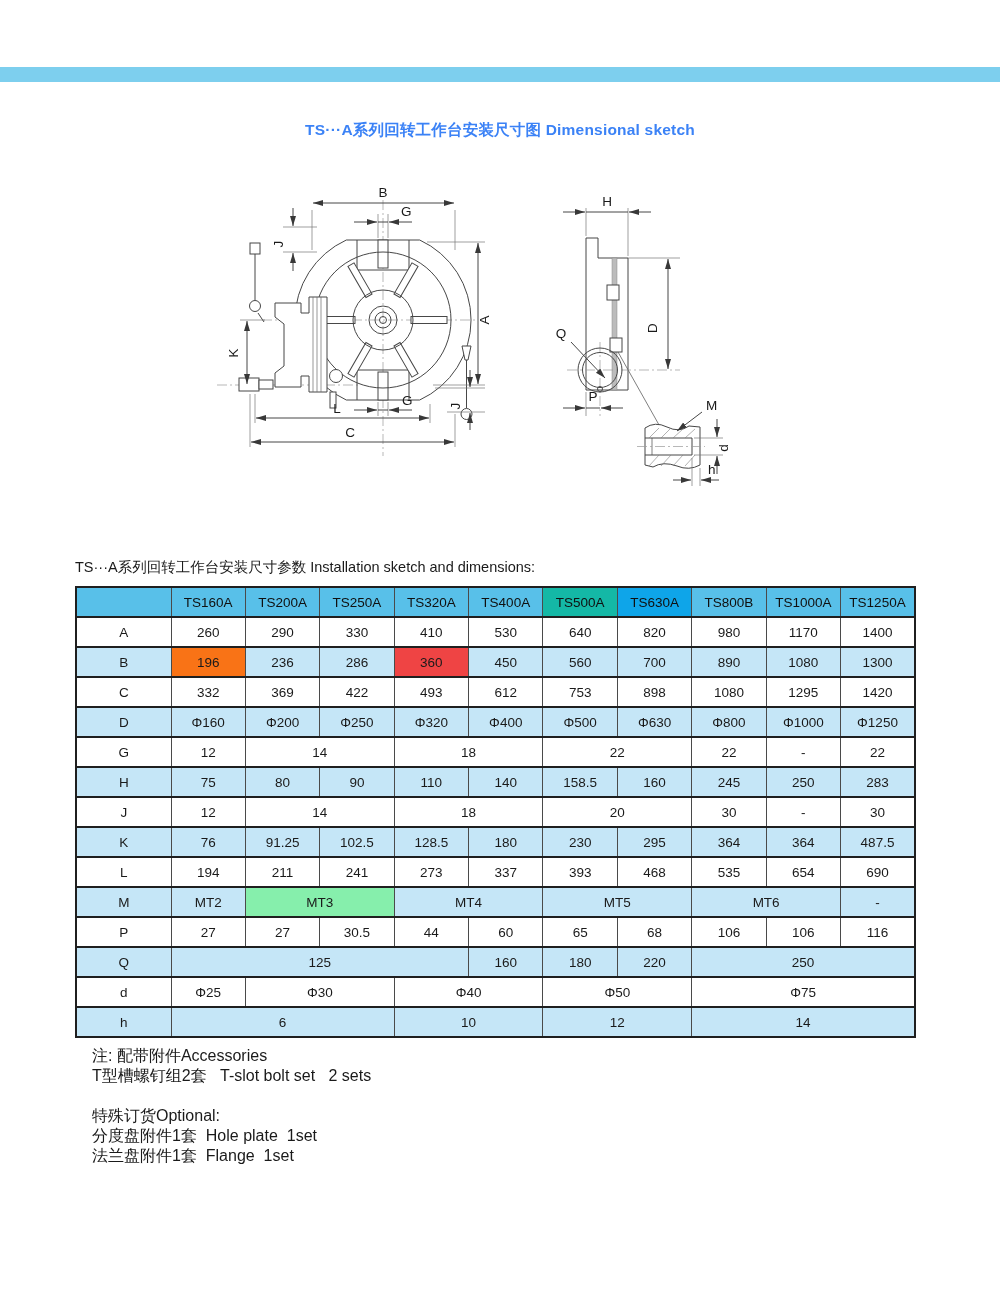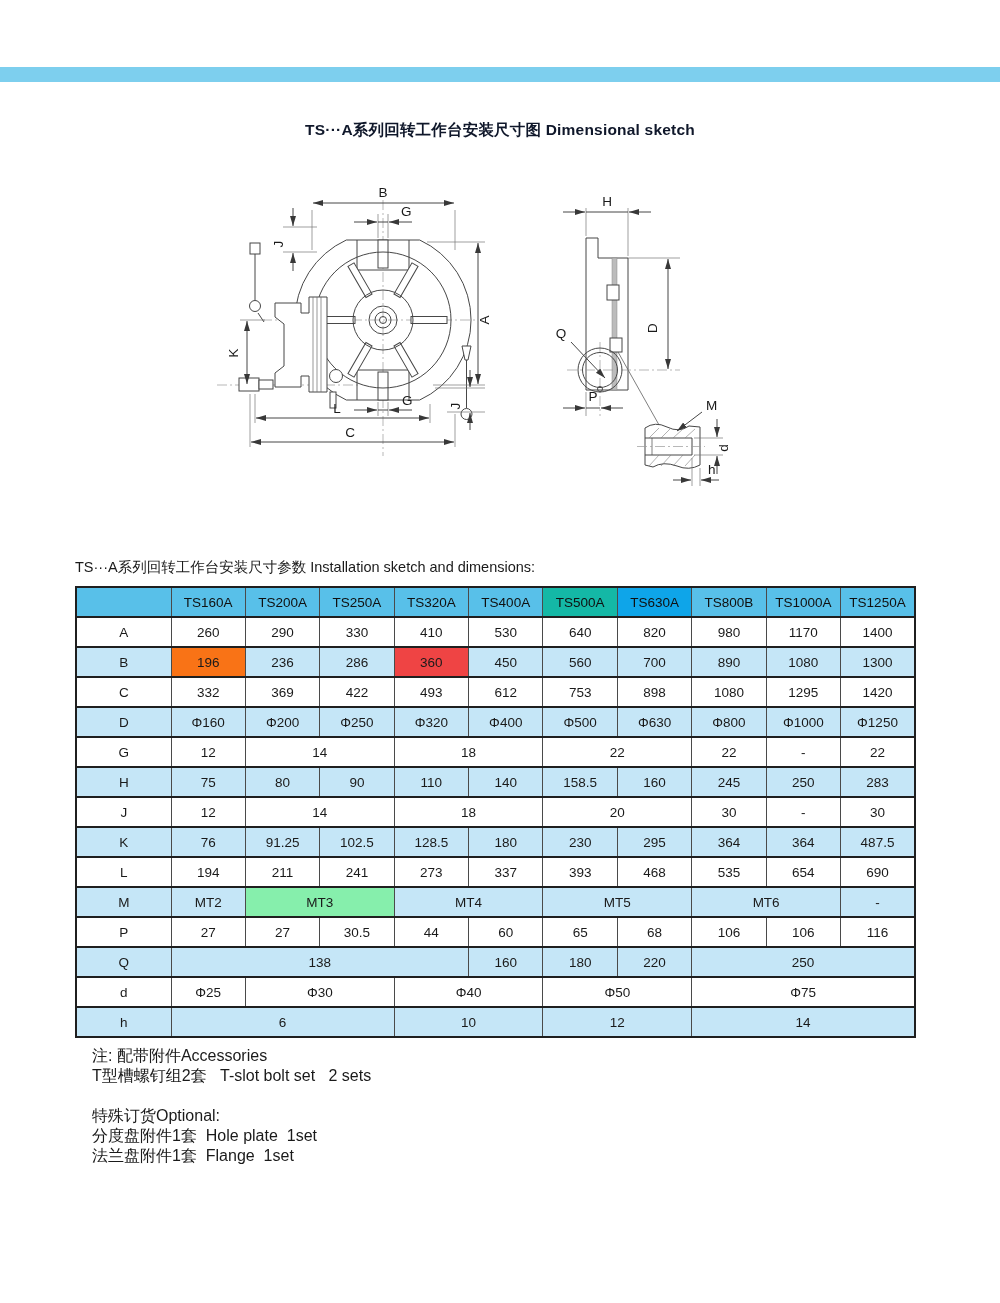--- a/index.html
+++ b/index.html
@@ -32,21 +32,21 @@
   table.dims thead th{color:#101010;}
   .notes{position:absolute;left:92px;top:1046px;font-size:16px;line-height:20px;}
   .notes div{white-space:pre;}
   .notes .gap{height:20px;}
 </style>
 </head>
 <body>
 
 <div class="topbar" style="background: rgb(125, 207, 238);"></div>
 
-<div class="page-title" style="color: #0f172a;">TS···A系列回转工作台安装尺寸图 Dimensional sketch</div>
+<div class="page-title" style="color: #3b82f6;">TS···A系列回转工作台安装尺寸图 Dimensional sketch</div>
 
 <svg class="sketch" width="570" height="340" viewBox="0 0 570 340">
   <defs>
     <marker id="ar" orient="auto" markerUnits="userSpaceOnUse" markerWidth="11" markerHeight="7" refX="10" refY="3">
       <path d="M0,0 L10,3 L0,6 Z" fill="#383838"></path>
     </marker>
   </defs>
 
   <g stroke="#474747" fill="none" stroke-width="1">
 
@@ -438,21 +438,21 @@
         <td style="background: rgb(255, 255, 255);">44</td>
         <td style="background: rgb(255, 255, 255);">60</td>
         <td style="background: rgb(255, 255, 255);">65</td>
         <td style="background: rgb(255, 255, 255);">68</td>
         <td style="background: rgb(255, 255, 255);">106</td>
         <td style="background: rgb(255, 255, 255);">106</td>
         <td style="background: rgb(255, 255, 255);">116</td>
       </tr>
       <tr>
         <th style="background: rgb(197, 230, 247);">Q</th>
-        <td colspan="4" style="background: rgb(197, 230, 247);">138</td>
+        <td colspan="4" style="background: rgb(197, 230, 247);">125</td>
         <td style="background: rgb(197, 230, 247);">160</td>
         <td style="background: rgb(197, 230, 247);">180</td>
         <td style="background: rgb(197, 230, 247);">220</td>
         <td colspan="3" style="background: rgb(197, 230, 247);">250</td>
       </tr>
       <tr>
         <th style="background: rgb(255, 255, 255);">d</th>
         <td style="background: rgb(255, 255, 255);">Φ25</td>
         <td colspan="2" style="background: rgb(255, 255, 255); text-align: center;">Φ30</td>
         <td colspan="2" style="background: rgb(255, 255, 255);">Φ40</td>

